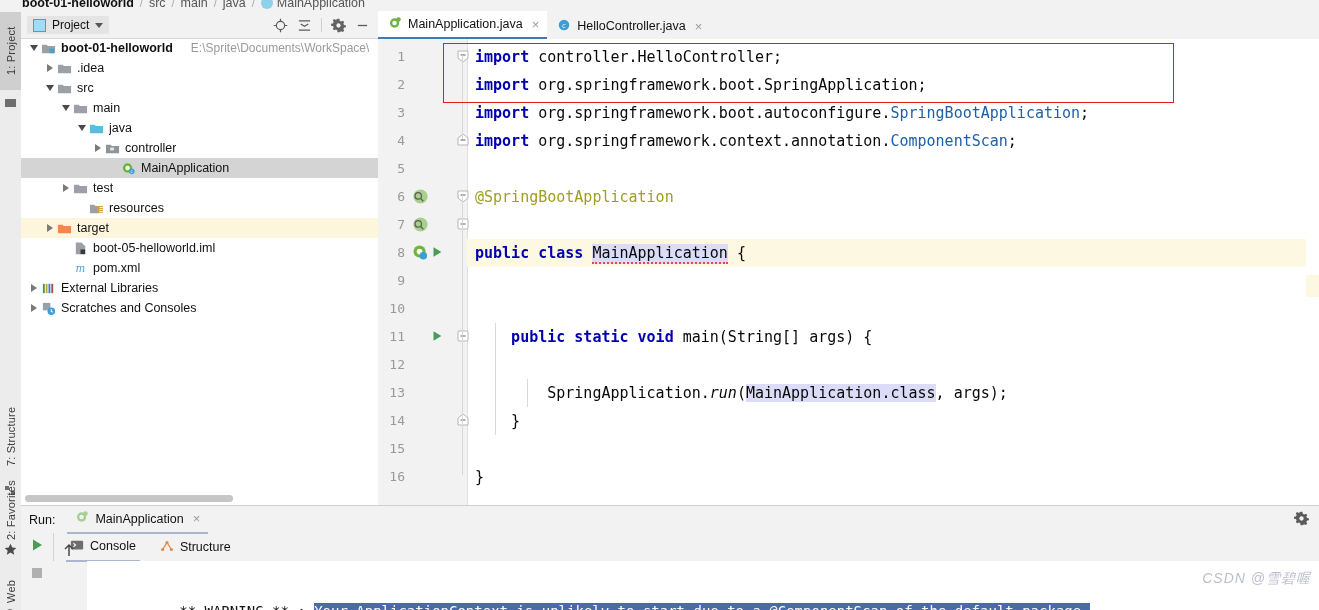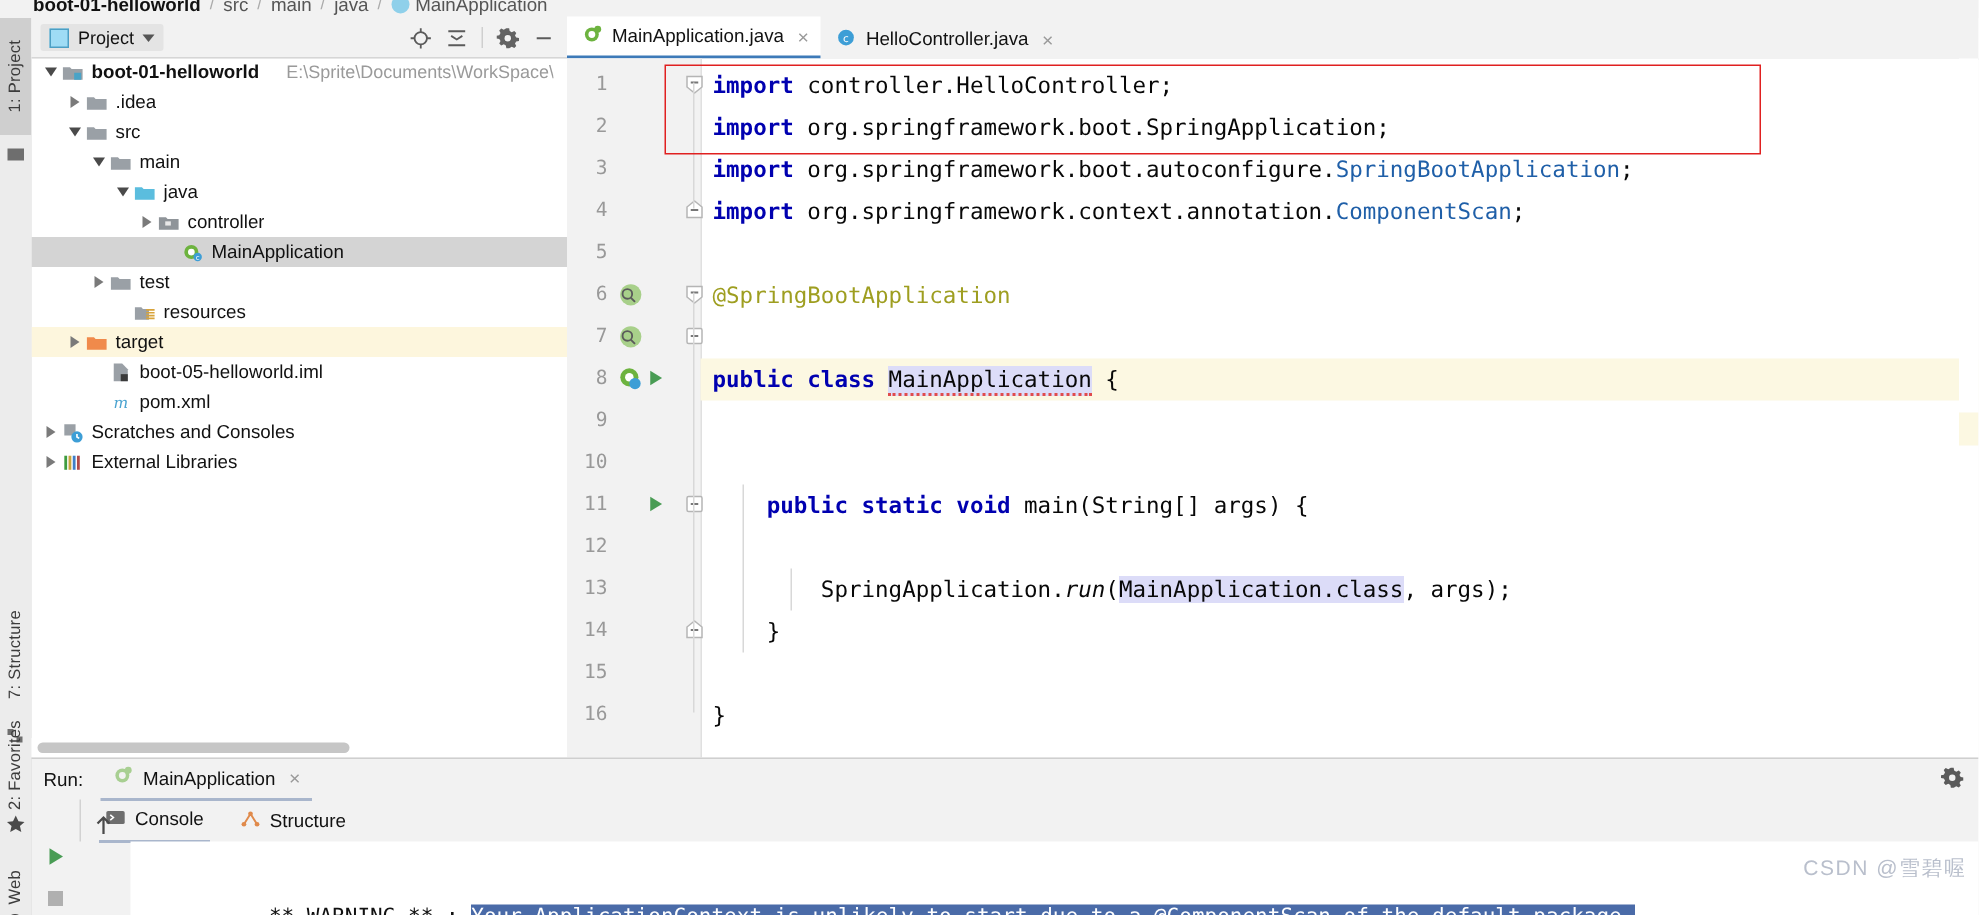--- a/index.html
+++ b/index.html
@@ -86,35 +86,35 @@
   .indent-guide{position:absolute;width:1px;background:#d8d8d8;}
 
   
   .runwrap{position:absolute;left:21px;top:505px;width:1298px;height:105px;background:#f2f2f2;}
   .runhead{height:28px;display:flex;align-items:center;padding-left:8px;gap:12px;
            border-top:1px solid #cfcfcf;}
   .runlabel{font-size:12.5px;color:#111;}
   .runtab{display:flex;align-items:center;gap:6px;font-size:12.5px;color:#111;
           padding:4px 8px 5px;border-bottom:2px solid #a9b6cc;}
   .gearR{margin-left:auto;margin-right:10px;}
-  .runbody{position:absolute;left:0;top:28px;right:0;bottom:0;display:flex;align-items:flex-end;}
+  .runbody{position:absolute;left:0;top:28px;right:0;bottom:0;display:flex;}
   .runside{width:32px;padding-top:4px;display:flex;flex-direction:column;align-items:center;gap:9px;}
   .runtabs2{position:absolute;left:32px;top:0;height:28px;display:flex;align-items:center;
             gap:16px;border-left:1px solid #d2d2d2;padding-left:12px;}
   .ctab{display:flex;align-items:center;gap:6px;font-size:12.5px;color:#111;
         height:27px;padding:0 4px;}
   .ctab.on{border-bottom:2px solid #a9b6cc;}
   .console{position:absolute;left:66px;top:28px;right:0;bottom:0;background:#fff;
            font-family:"DejaVu Sans Mono",monospace;font-size:14px;color:#111;}
   .cline{position:absolute;left:8px;top:4px;white-space:pre;}
   .cselect{background:#4a6ba8;color:#fff;}
   .uparrow{position:absolute;left:34px;top:4px;width:28px;height:26px;
            display:flex;align-items:center;justify-content:center;}
   .watermark{position:absolute;right:8px;bottom:22px;color:#b9bfcc;font-size:14px;
-             letter-spacing:1px;}
+             letter-spacing:1px;font-style:italic;}
 </style>
 </head>
 <body>
 
 <div id="app">
 
   <div class="breadcrumb">
     <span class="bc-seg">boot-01-helloworld</span>
     <span class="bc-sep">/</span>
     <span class="bc-seg plain">src</span>
@@ -306,37 +306,37 @@
           <span class="ico"><svg width="15" height="15" viewBox="0 0 16 16">
               <text x="8" y="12" font-size="11" font-style="italic" fill="#4aa3d0" text-anchor="middle" font-family="DejaVu Serif, serif">m</text>
             </svg></span>
           <span class="lbl">pom.xml</span>
         </div>
         <div class="row" style="padding-left: 6px;">
           <span class="tw">
             <i class="tri closed"></i>
           </span>
           <span class="ico"><svg width="15" height="15" viewBox="0 0 16 16">
-              <path d="M2 2h8v8H2z" fill="#9aa0a6"></path>
-              <circle cx="11" cy="11" r="4" fill="#3d9ed6"></circle>
-              <path d="M11 8.8V11l1.6 1" stroke="#fff" stroke-width="1.2" fill="none"></path>
-            </svg></span>
-          <span class="lbl">Scratches and Consoles</span>
-        </div>
-        <div class="row" style="padding-left: 6px;">
-          <span class="tw">
-            <i class="tri closed"></i>
-          </span>
-          <span class="ico"><svg width="15" height="15" viewBox="0 0 16 16">
               <rect x="2" y="3" width="2" height="10" fill="#3f9c3f"></rect>
               <rect x="5" y="3" width="2" height="10" fill="#c8a53c"></rect>
               <rect x="8" y="3" width="2" height="10" fill="#3f7fc8"></rect>
               <rect x="11" y="3" width="2" height="10" fill="#b04a4a"></rect>
             </svg></span>
           <span class="lbl">External Libraries</span>
+        </div>
+        <div class="row" style="padding-left: 6px;">
+          <span class="tw">
+            <i class="tri closed"></i>
+          </span>
+          <span class="ico"><svg width="15" height="15" viewBox="0 0 16 16">
+              <path d="M2 2h8v8H2z" fill="#9aa0a6"></path>
+              <circle cx="11" cy="11" r="4" fill="#3d9ed6"></circle>
+              <path d="M11 8.8V11l1.6 1" stroke="#fff" stroke-width="1.2" fill="none"></path>
+            </svg></span>
+          <span class="lbl">Scratches and Consoles</span>
         </div>
       </div>
 
     <div class="hscroll">
         <i></i>
       </div>
   </div>
 
   <div class="editor">
     <div class="tabs">

